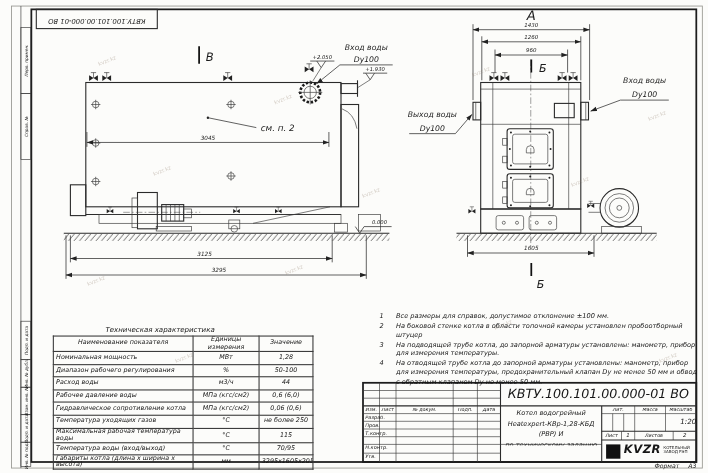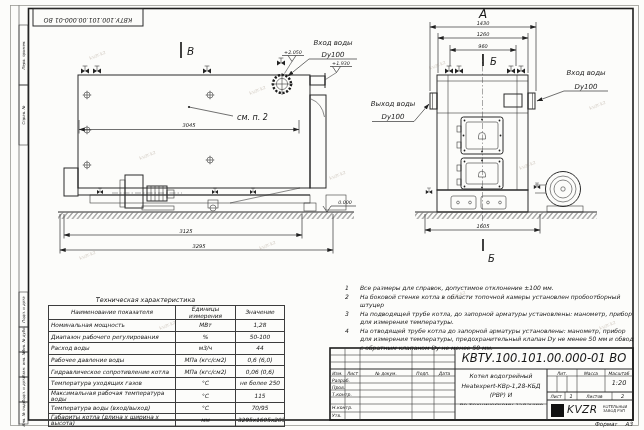--- a/index.html
+++ b/index.html
@@ -25,21 +25,21 @@
   #spec tr.h td{height:13px;text-align:center;}
   #notes{left:345px;top:284px;width:292px;font-size:6px;line-height:1.42;}
   .note{display:flex;}
   .note .n{width:15px;flex:none;}
   .note .x{flex:1;}
   #tb{left:330px;top:348px;width:303px;height:72px;}
   #tb .cell{position:absolute;overflow:hidden;white-space:nowrap;font-style:italic;color:#161616;}
   #fmt{left:540px;top:421px;width:93px;font-size:5.6px;text-align:right;}
   #fmt span{margin-left:8px;}
   .logo-box{position:absolute;background:#111;}
-  .kvzr{font-style:normal;font-weight:normal;letter-spacing:.5px;}
+  .kvzr{font-style:normal;font-weight:bold;letter-spacing:.5px;}
 </style>
 </head>
 <body>
 
 <div id="paper"></div>
 
 <svg width="644" height="430" viewBox="0 0 644 430">
   <defs>
     <marker id="ar" viewBox="0 0 10 10" refX="9" refY="5" markerWidth="9" markerHeight="9" orient="auto-start-reverse">
       <path d="M0,1.8 L9.5,5 L0,8.2 z" fill="#222"></path>
@@ -453,21 +453,21 @@
 
   <div class="cell" style="left:2px;top:29.5px;width:27px;font-size:4.6px;">Разраб.</div>
   <div class="cell" style="left:2px;top:36.5px;width:27px;font-size:4.6px;">Пров.</div>
   <div class="cell" style="left:2px;top:43.5px;width:27px;font-size:4.6px;">Т.контр.</div>
   <div class="cell" style="left:2px;top:57px;width:27px;font-size:4.6px;">Н.контр.</div>
   <div class="cell" style="left:2px;top:65px;width:27px;font-size:4.6px;">Утв.</div>
 
   <div class="cell" style="left:217px;top:22.5px;width:30px;font-size:4.4px;text-align:center;">Лит.</div>
   <div class="cell" style="left:247px;top:22.5px;width:28px;font-size:4.4px;text-align:center;">Масса</div>
   <div class="cell" style="left:275px;top:22.5px;width:28px;font-size:4.4px;text-align:center;">Масштаб</div>
-  <div class="cell" style="left:275px;top:31px;width:28px;font-size:6.5px;text-align:center;">1:20</div>
+  <div class="cell" style="left:275px;top:31px;width:28px;font-size:6.5px;text-align:right;">1:20</div>
 
   <div class="cell" style="left:217px;top:45.5px;width:18px;font-size:4.4px;text-align:center;">Лист</div>
   <div class="cell" style="left:235px;top:45px;width:12px;font-size:5px;text-align:center;">1</div>
   <div class="cell" style="left:247px;top:45.5px;width:35px;font-size:4.4px;text-align:center;">Листов</div>
   <div class="cell" style="left:282px;top:45px;width:21px;font-size:5px;text-align:center;">2</div>
 
   <div class="logo-box" style="left:221px;top:56px;width:13px;height:13px;"></div>
   <div class="cell kvzr" style="left:237px;top:55px;width:36px;font-size:10.5px;">KVZR</div>
   <div class="cell" style="left:273px;top:57px;width:30px;font-size:3.7px;font-style:normal;">
     <div>КОТЕЛЬНЫЙ</div>

